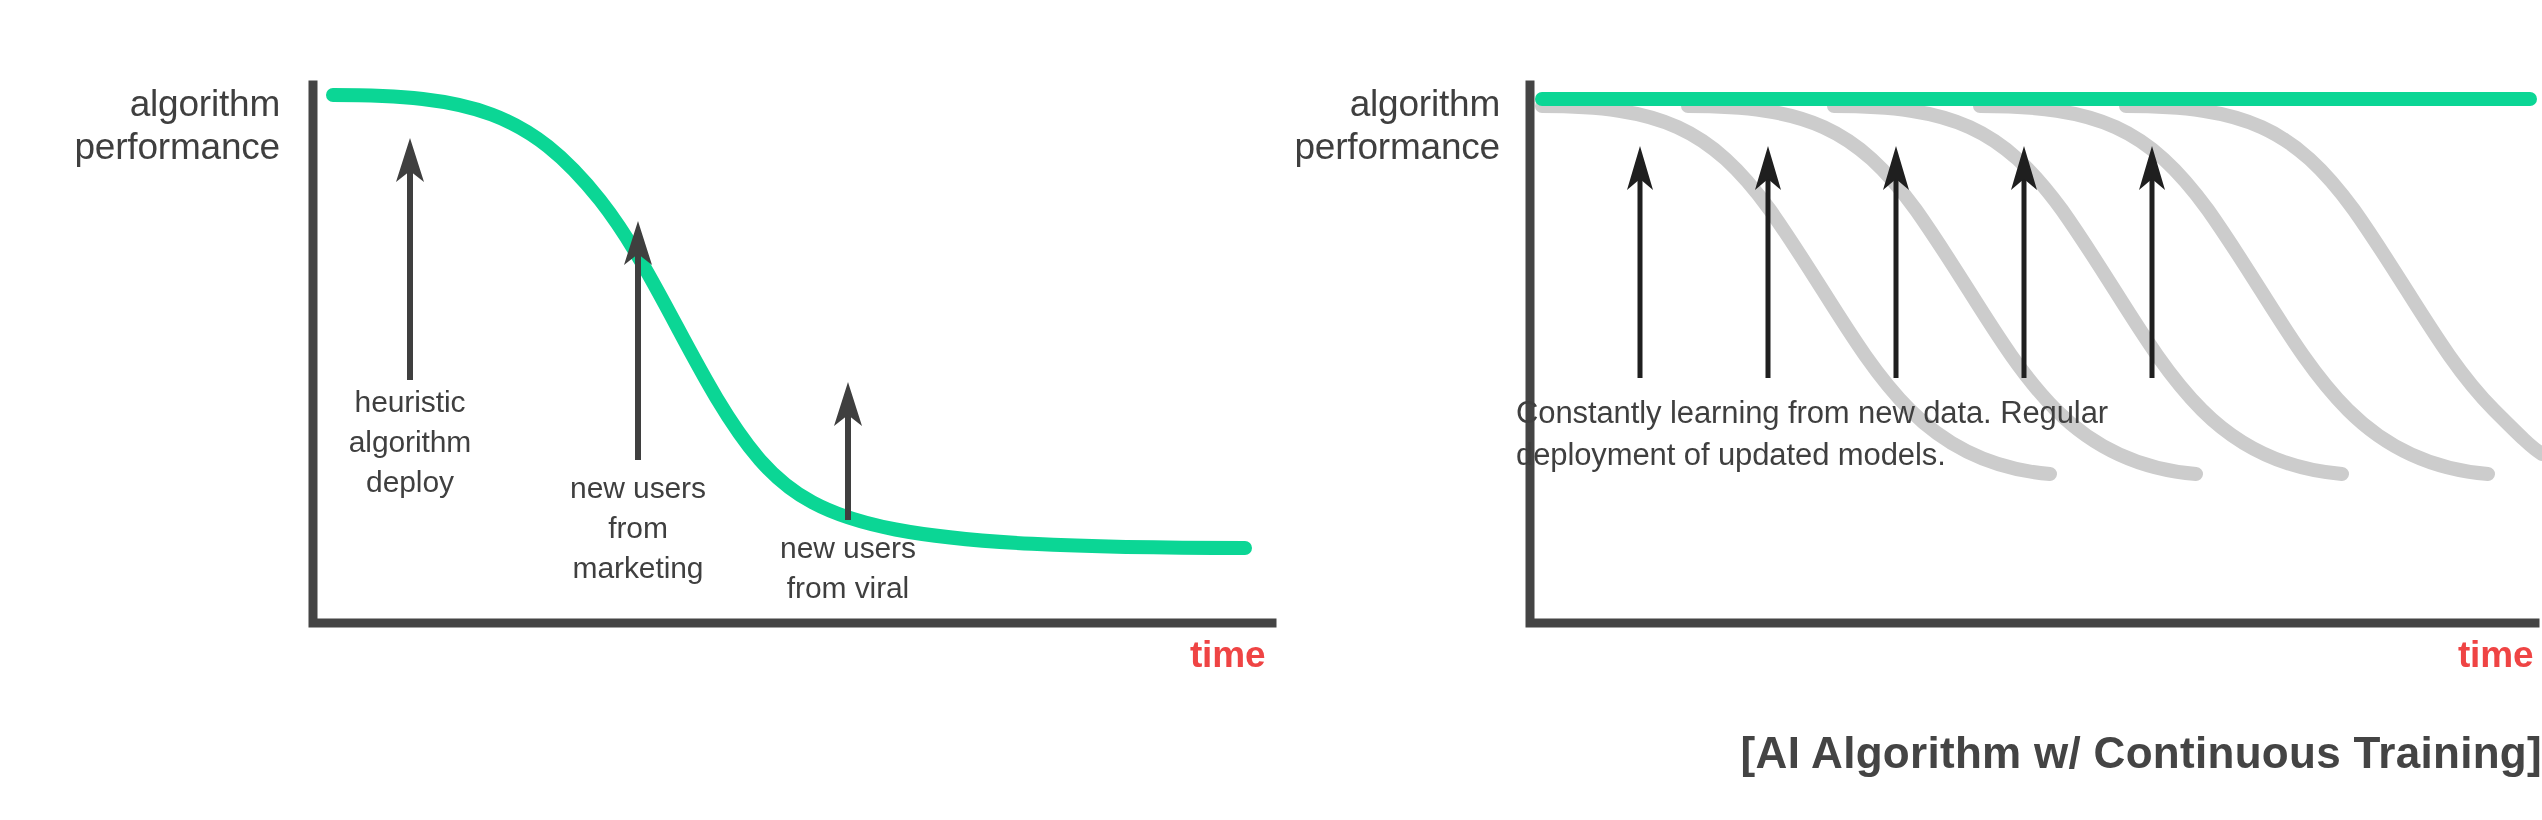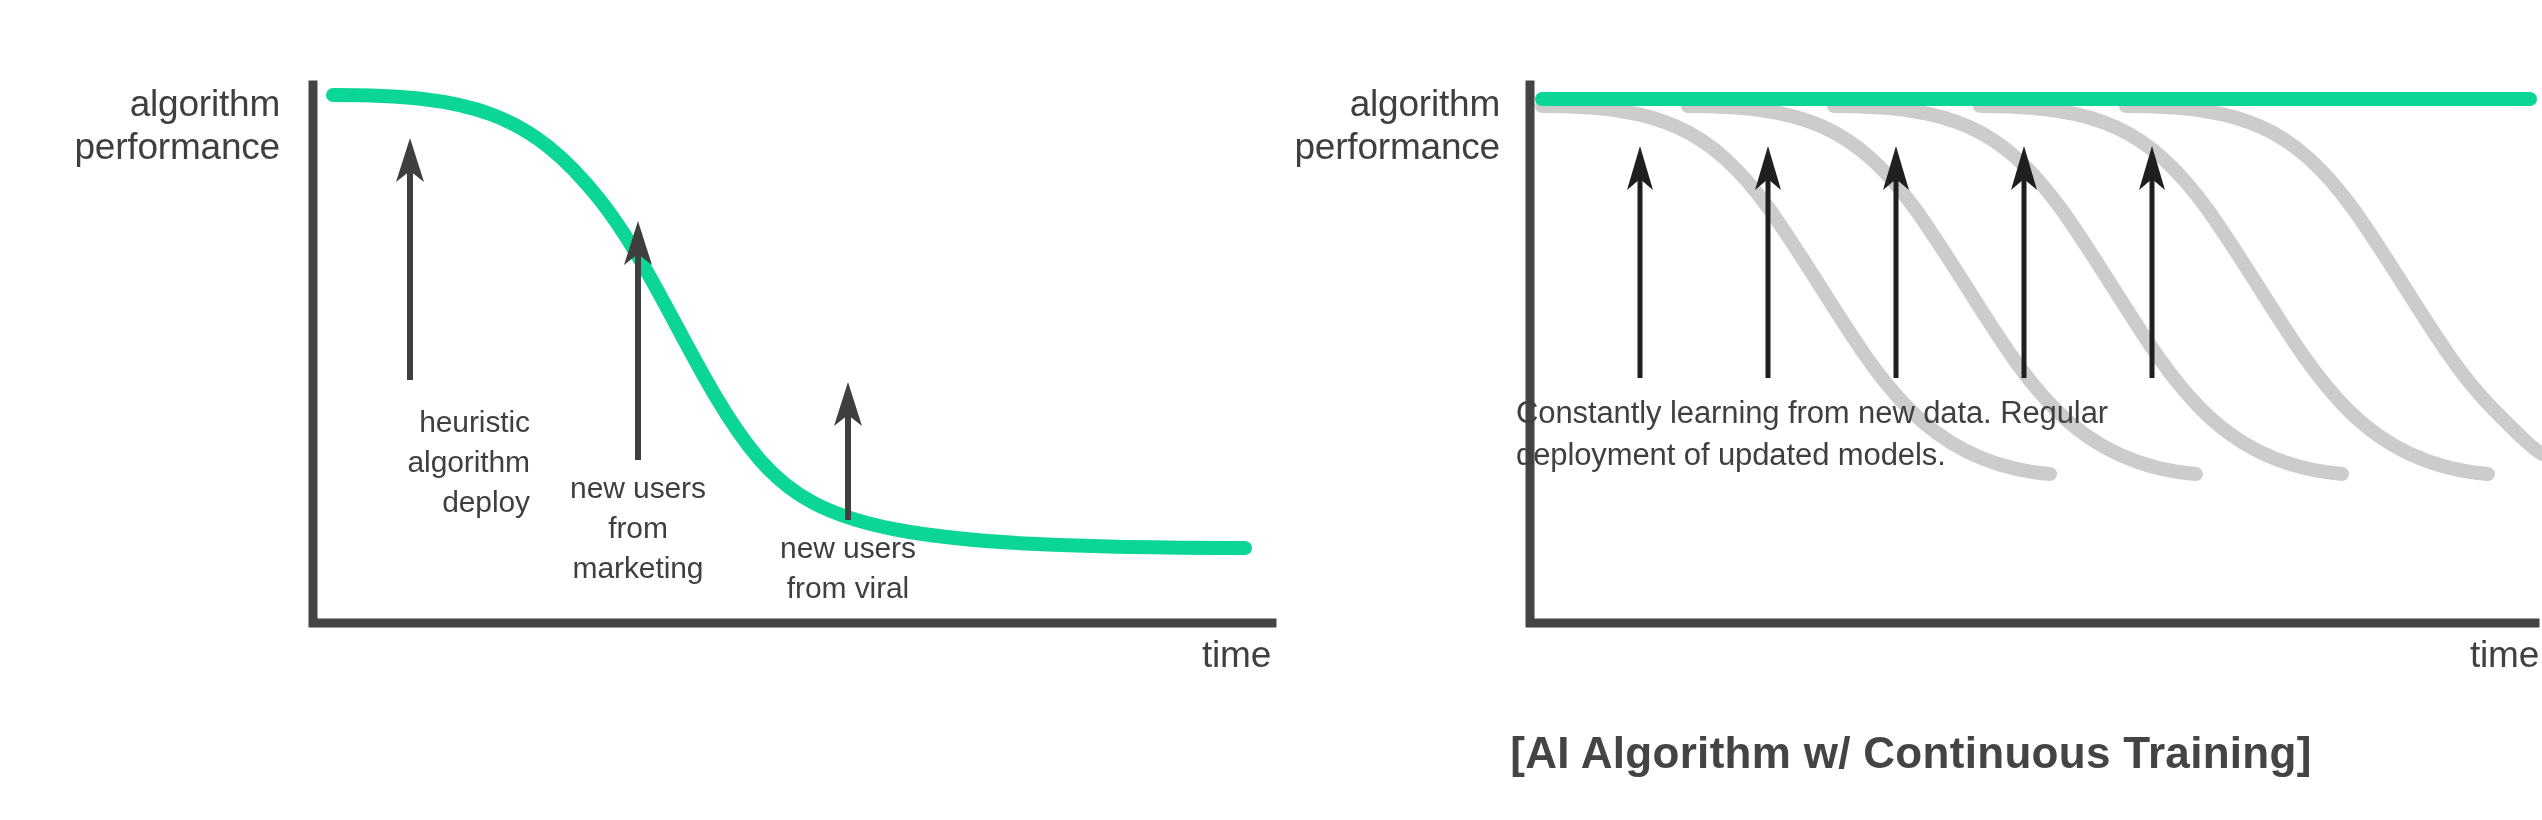--- a/index.html
+++ b/index.html
@@ -30,25 +30,24 @@
     color:#3f3f3f;
     font-size:37px;
     line-height:1.17;
     text-align:right;
     font-weight:400;
     letter-spacing:-0.2px;
     white-space:pre-line;
   }
   .time-label {
     position:absolute;
-    color:#404040;
+    color:#ef4444;
     font-size:37px;
-    font-weight:400;
+    font-weight:700;
     letter-spacing:-0.2px;
-    margin-left:12px;
   }
   .annot {
     position:absolute;
     color:#3f3f3f;
     font-size:30px;
     line-height:1.33;
     text-align:center;
     white-space:pre-line;
     font-weight:400;
     letter-spacing:-0.1px;
@@ -102,21 +101,21 @@
         <line x1="848" y1="520" x2="848" y2="396" stroke="#3f3f3f" stroke-width="6"></line>
         <path d="M 848 382 L 862 426 L 848 415 L 834 426 Z" fill="#3f3f3f"></path>
       </g>
     </svg>
 
     <div class="axis-label" style="left:30px; top:82px; width:250px;">algorithm
 performance</div>
 
     <div class="time-label" style="left:1190px; top:634px;">time</div>
 
-    <div class="annot" style="left:290px; top:402px; width:240px;text-align:right;">heuristic
+    <div class="annot" style="left:290px; top:382px; width:240px;">heuristic
 algorithm
 deploy</div>
 
     <div class="annot" style="left:518px; top:468px; width:240px;">new users
 from
 marketing</div>
 
     <div class="annot" style="left:728px; top:528px; width:240px;">new users
 from viral</div>
 
@@ -163,16 +162,16 @@
     </svg>
 
     <div class="axis-label" style="left:-20px; top:82px; width:240px;">algorithm
 performance</div>
 
     <div class="time-label" style="left:1178px; top:634px;">time</div>
 
     <div class="annot-wide" style="left:236px; top:392px; width:660px;">Constantly learning from new data. Regular
 deployment of updated models.</div>
 
-    <div class="caption" style="left:0px; top:728px; width:1262px;">[AI Algorithm w/ Continuous Training]</div>
+    <div class="caption" style="left:0px; top:728px; width:1262px;text-align:right;">[AI Algorithm w/ Continuous Training]</div>
   </div>
 
 </div>
 
 </body></html>

